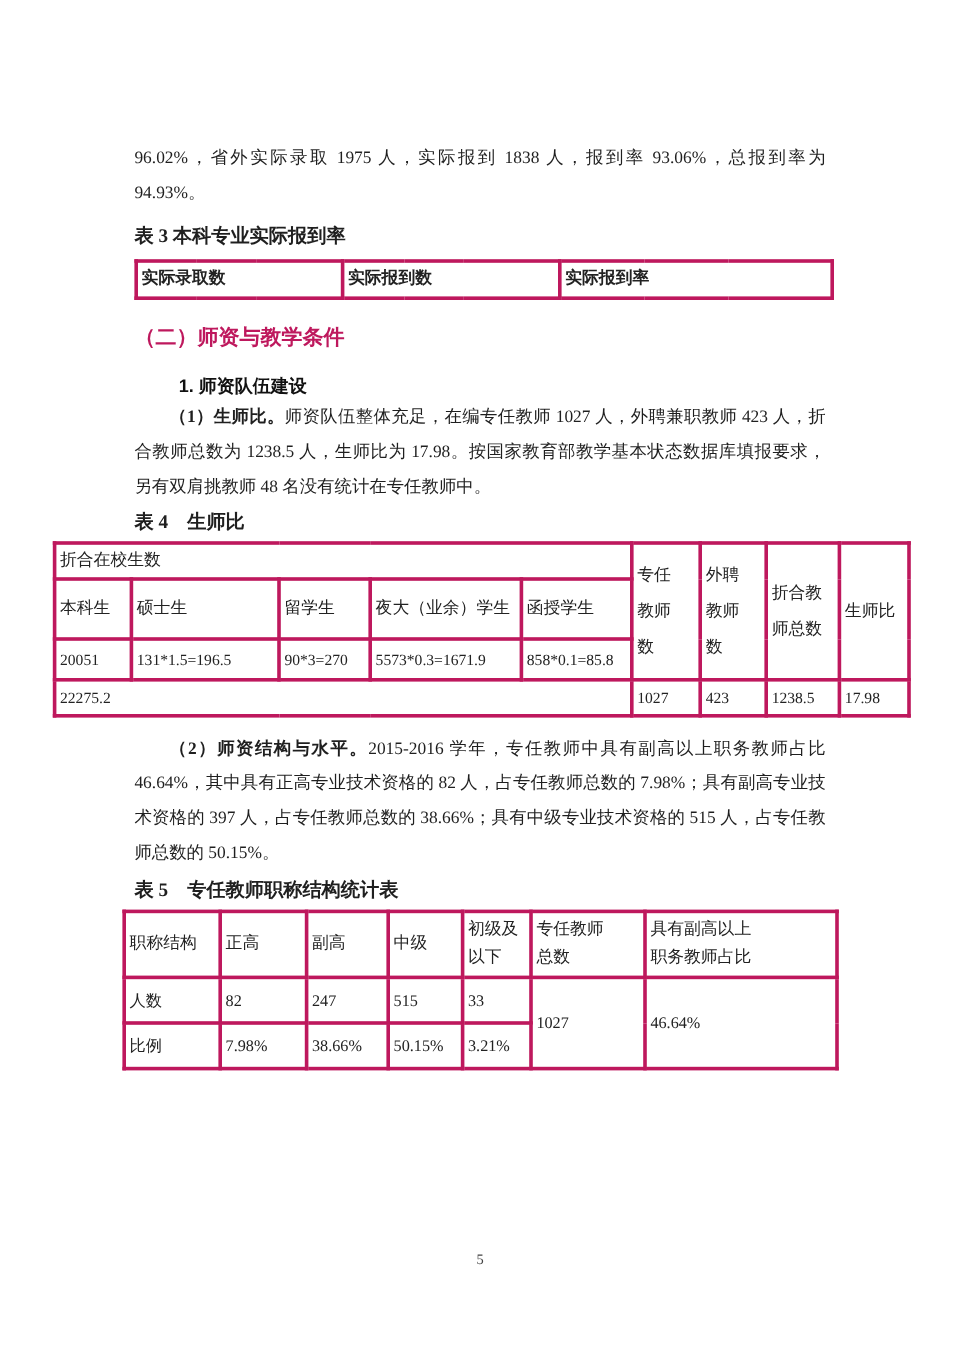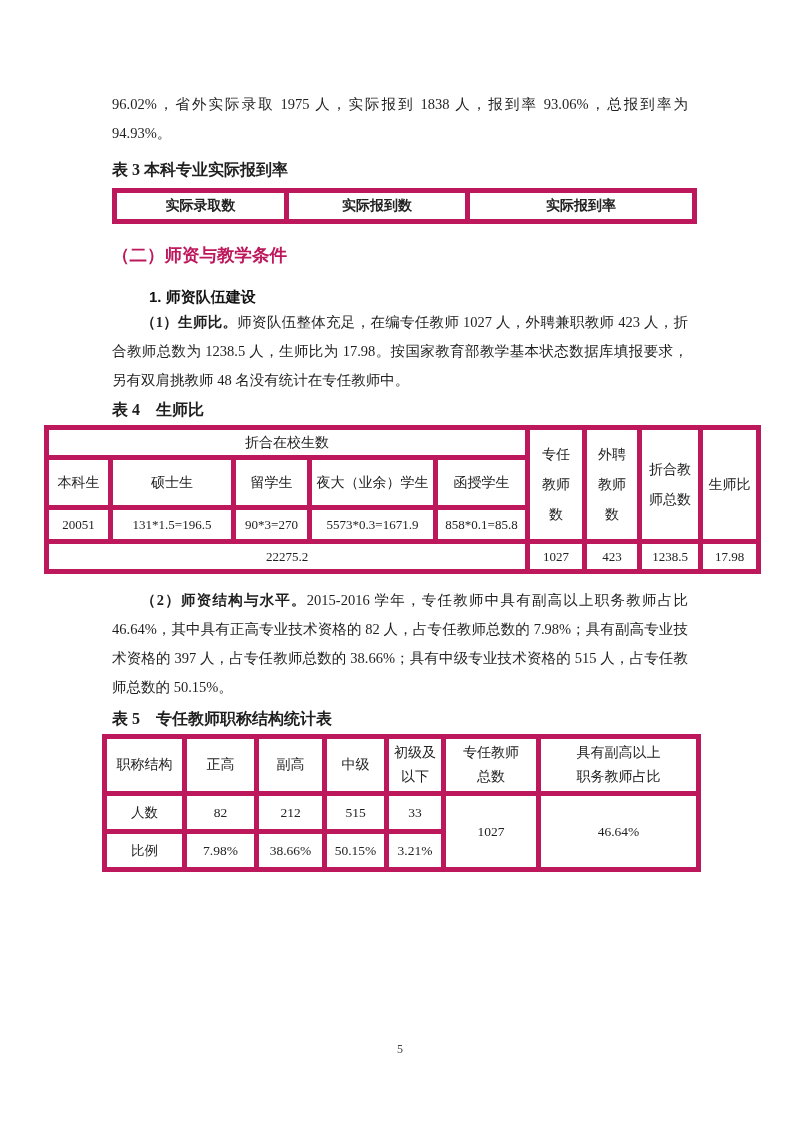--- a/index.html
+++ b/index.html
@@ -7,21 +7,21 @@
   .page {
     position: relative;
     width: 800px;
     height: 1133px;
     margin: 0 auto;
     background: #ffffff;
     font-family: "Liberation Serif", "DejaVu Serif", serif;
     color: #1f1f1f;
     overflow: hidden;
   }
-  .content { padding: 90px 112px 0 112px; }
+  .content { padding: 118px 112px 0 112px; }
 
   .body-text {
     font-size: 14.5px;
     line-height: 29px;
     text-align: justify;
     text-indent: 2em;
   }
   .body-text.no-indent { text-indent: 0; }
   .body-text b { font-weight: bold; }
 
@@ -54,22 +54,22 @@
   }
   .p-after-head { margin-top: 8px; }
 
   table.tbl {
     border-collapse: collapse;
     table-layout: fixed;
     font-size: 13.5px;
     color: #222;
   }
   table.tbl td {
-    border: 5px solid #be185d;
-    text-align: center;
+    border: 3px solid #be185d;
+    text-align: left;
     vertical-align: middle;
     padding: 2px 3px;
     line-height: 20px;
     overflow: hidden;
   }
   table.t3 { width: 580px; margin-top: 8px; }
   table.t3 tr.bold td { font-weight: bold; font-size: 14px; }
   table.t3 tr.h1 td { height: 31px; }
   table.t3 tr.h2 td { height: 32px; }
   table.t3 tr.d  td { height: 40px; }
@@ -201,21 +201,21 @@
           <td>正高</td>
           <td>副高</td>
           <td>中级</td>
           <td>初级及以下</td>
           <td><span class="w4em">专任教师总数</span></td>
           <td><span class="w6em">具有副高以上职务教师占比</span></td>
         </tr>
         <tr class="d">
           <td>人数</td>
           <td>82</td>
-          <td>212</td>
+          <td>247</td>
           <td>515</td>
           <td>33</td>
           <td rowspan="2">1027</td>
           <td rowspan="2">46.64%</td>
         </tr>
         <tr class="d">
           <td>比例</td>
           <td>7.98%</td>
           <td>38.66%</td>
           <td>50.15%</td>

